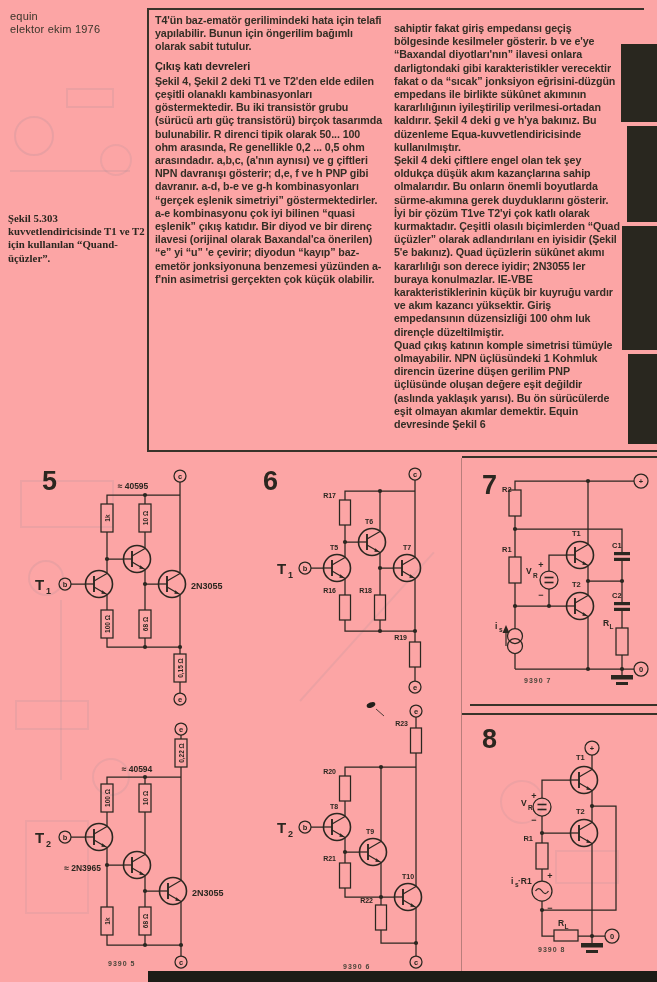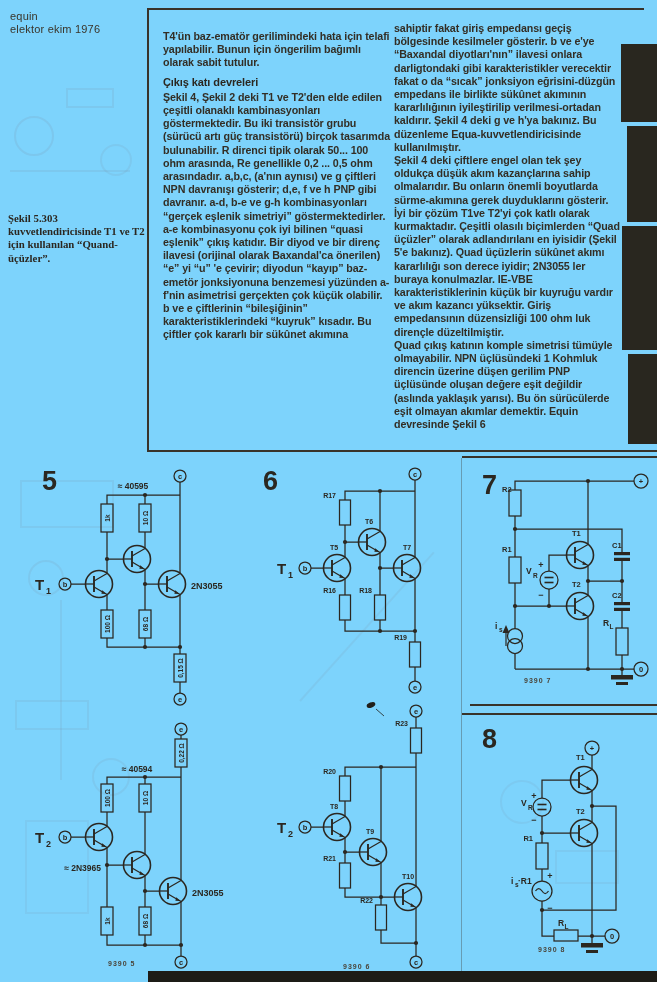--- a/index.html
+++ b/index.html
@@ -1,16 +1,16 @@
 <!DOCTYPE html>
 <html><head>
 <meta charset="utf-8">
 <style>
   html,body{margin:0;padding:0;background:#d9d2b8;}
-  .page{position:relative;width:657px;height:982px;background:#7dd3fc;overflow:hidden;
+  .page{position:relative;width:657px;height:982px;background:#fca5a5;overflow:hidden;
         font-family:"Liberation Sans",sans-serif;color:#2e2a21;}
   .abs{position:absolute;}
   .hdr{font-size:11px;line-height:13px;color:#3a352a;letter-spacing:.2px;}
   .rule{position:absolute;background:#38332a;}
   .vruleLight{position:absolute;background:rgba(60,55,45,.35);}
   .edgeblock{position:absolute;background:#29271f;}
   .footerbar{position:absolute;background:#1d1c17;}
   .mcaption{font-size:10.8px;line-height:13.2px;font-weight:bold;color:#2b2720;}
   .mcaption p{margin:0 0 1px 0;font-family:Liberation Serif, serif;}
   .col{font-size:10.7px;line-height:13.2px;font-weight:bold;color:#332e25;letter-spacing:-.1px;}
@@ -66,26 +66,25 @@
   <div class="edgeblock" style="left:621px;top:44px;width:36px;height:78px;"></div>
   <div class="edgeblock" style="left:627px;top:126px;width:30px;height:96px;"></div>
   <div class="edgeblock" style="left:622px;top:226px;width:35px;height:124px;"></div>
   <div class="edgeblock" style="left:628px;top:354px;width:29px;height:90px;"></div>
   <div class="footerbar" style="left:148px;top:971px;width:509px;height:11px;"></div>
 
   <div class="abs mcaption" style="left:8px;top:212px;width:137px;">
     <p>Şekil 5.303 kuvvetlendiricisinde T1 ve T2 için kullanılan “Quand-üçüzler”.</p>
   </div>
 
-  <div class="abs col" style="left:163px;top:14px;width:230px;margin-top:16px;">
+  <div class="abs col" style="left:155px;top:14px;width:230px;">
     <p>T4'ün baz-ematör gerilimindeki hata için telafi yapılabilir. Bunun için öngerilim bağımlı olarak sabit tutulur.</p>
     <h3>Çıkış katı devreleri</h3>
     <p>Şekil 4, Şekil 2 deki T1 ve T2'den elde edilen çeşitli olanaklı kambinasyonları göstermektedir. Bu iki transistör grubu (sürücü artı güç transistörü) birçok tasarımda bulunabilir. R direnci tipik olarak 50... 100 ohm arasında, Re genellikle 0,2 ... 0,5 ohm arasındadır. a,b,c, (a'nın aynısı) ve g çiftleri NPN davranışı gösterir; d,e, f ve h PNP gibi davranır. a-d, b-e ve g-h kombinasyonları “gerçek eşlenik simetriyi” göstermektedirler.</p>
     <p>a-e kombinasyonu çok iyi bilinen “quasi eşlenik” çıkış katıdır. Bir diyod ve bir direnç ilavesi (orijinal olarak Baxandal'ca önerilen) “e” yi “u” 'e çevirir; diyodun “kayıp” baz-emetör jonksiyonuna benzemesi yüzünden a-f'nin asimetrisi gerçekten çok küçük olabilir.</p>
-    <p>b ve e çiftlerinin “bileşiğinin” karakteristiklerindeki “kuyruk” kısadır. Bu çiftler çok kararlı bir sükûnet akımına</p>
   </div>
   <div class="abs col" style="left:394px;top:22px;width:226px;">
     <p>sahiptir fakat giriş empedansı geçiş bölgesinde kesilmeler gösterir. b ve e'ye “Baxandal diyotları'nın” ilavesi onlara darligtondaki gibi karakteristikler verecektir fakat o da “sıcak” jonksiyon eğrisini-düzgün empedans ile birlikte sükûnet akımının kararlılığının iyileştirilip verilmesi-ortadan kaldırır. Şekil 4 deki g ve h'ya bakınız. Bu düzenleme Equa-kuvvetlendiricisinde kullanılmıştır.</p>
     <p>Şekil 4 deki çiftlere engel olan tek şey oldukça düşük akım kazançlarına sahip olmalarıdır. Bu onların önemli boyutlarda sürme-akımına gerek duyduklarını gösterir. İyi bir çözüm T1ve T2'yi çok katlı olarak kurmaktadır. Çeşitli olasılı biçimlerden “Quad üçüzler” olarak adlandırılanı en iyisidir (Şekil 5'e bakınız). Quad üçüzlerin sükûnet akımı kararlılığı son derece iyidir; 2N3055 ler buraya konulmazlar. IE-VBE karakteristiklerinin küçük bir kuyruğu vardır ve akım kazancı yüksektir. Giriş empedansının düzensizliği 100 ohm luk dirençle düzeltilmiştir.</p>
     <p>Quad çıkış katının komple simetrisi tümüyle olmayabilir. NPN üçlüsündeki 1 Kohmluk direncin üzerine düşen gerilim PNP üçlüsünde oluşan değere eşit değildir (aslında yaklaşık yarısı). Bu ön sürücülerde eşit olmayan akımlar demektir. Equin devresinde Şekil 6</p>
   </div>
 
   <div class="abs fignum" style="left:42px;top:466px;">5</div>
   <div class="abs fignum" style="left:263px;top:466px;">6</div>
   <div class="abs fignum" style="left:482px;top:470px;">7</div>

